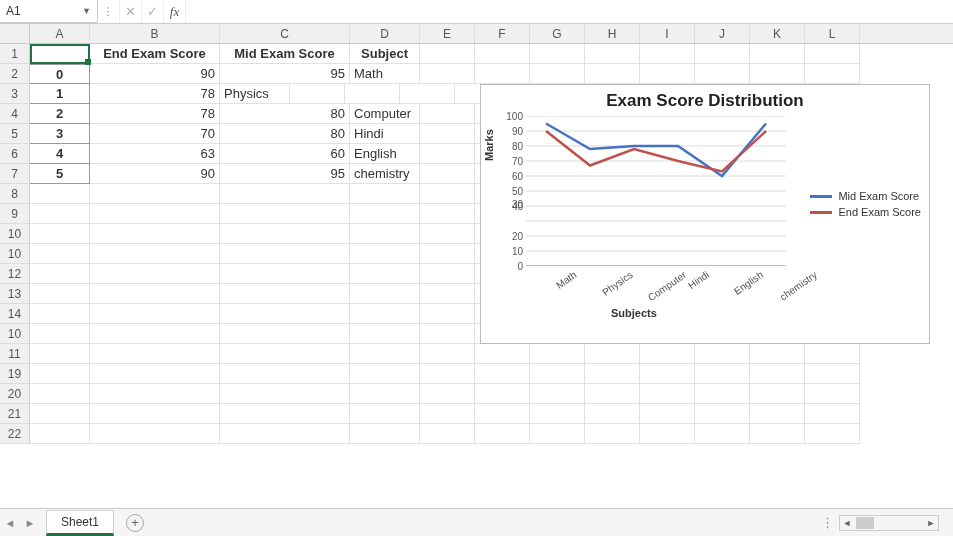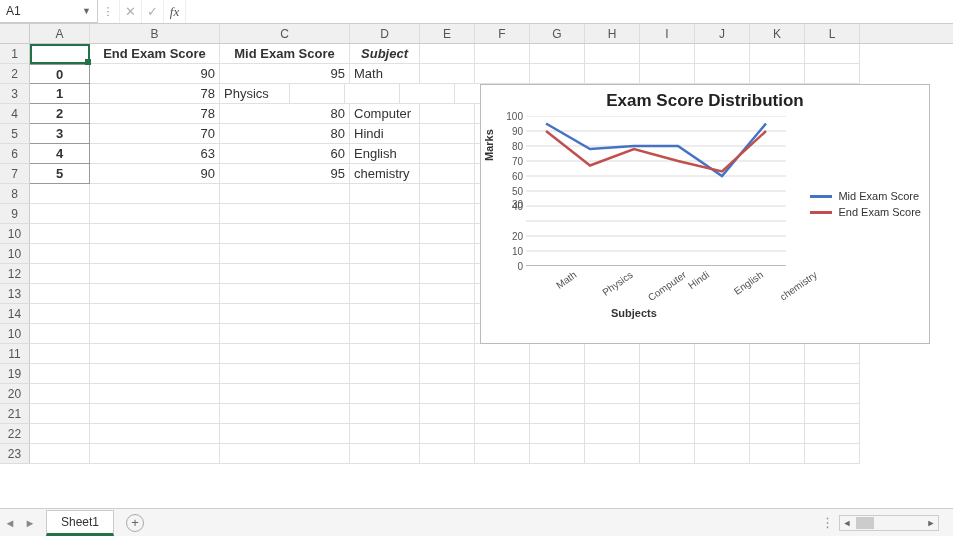--- a/index.html
+++ b/index.html
@@ -280,21 +280,21 @@
       <div class="col-h" style="width: 55px;">J</div>
       <div class="col-h" style="width: 55px;">K</div>
       <div class="col-h" style="width: 55px;">L</div>
     </div>
   <div class="rows" id="rows">
       <div class="row">
         <div class="row-h">1</div>
         <div class="cell" style="width: 60px;"></div>
         <div class="cell hdr" style="width: 130px;">End Exam Score</div>
         <div class="cell hdr" style="width: 130px;">Mid Exam Score</div>
-        <div class="cell hdr" style="width: 70px; font-style: italic;">Subject</div>
+        <div class="cell hdr" style="width: 70px;">Subject</div>
         <div class="cell" style="width: 55px;"></div>
         <div class="cell" style="width: 55px;"></div>
         <div class="cell" style="width: 55px;"></div>
         <div class="cell" style="width: 55px;"></div>
         <div class="cell" style="width: 55px;"></div>
         <div class="cell" style="width: 55px;"></div>
         <div class="cell" style="width: 55px;"></div>
         <div class="cell" style="width: 55px;"></div>
       </div>
       <div class="row">
@@ -561,35 +561,20 @@
         <div class="cell" style="width: 55px;"></div>
         <div class="cell" style="width: 55px;"></div>
         <div class="cell" style="width: 55px;"></div>
         <div class="cell" style="width: 55px;"></div>
         <div class="cell" style="width: 55px;"></div>
         <div class="cell" style="width: 55px;"></div>
         <div class="cell" style="width: 55px;"></div>
       </div>
       <div class="row">
         <div class="row-h">22</div>
-        <div class="cell" style="width: 60px;"></div>
-        <div class="cell" style="width: 130px;"></div>
-        <div class="cell" style="width: 130px;"></div>
-        <div class="cell" style="width: 70px;"></div>
-        <div class="cell" style="width: 55px;"></div>
-        <div class="cell" style="width: 55px;"></div>
-        <div class="cell" style="width: 55px;"></div>
-        <div class="cell" style="width: 55px;"></div>
-        <div class="cell" style="width: 55px;"></div>
-        <div class="cell" style="width: 55px;"></div>
-        <div class="cell" style="width: 55px;"></div>
-        <div class="cell" style="width: 55px;"></div>
-      </div>
-      <div class="row">
-        <div class="row-h">23</div>
         <div class="cell" style="width: 60px;"></div>
         <div class="cell" style="width: 130px;"></div>
         <div class="cell" style="width: 130px;"></div>
         <div class="cell" style="width: 70px;"></div>
         <div class="cell" style="width: 55px;"></div>
         <div class="cell" style="width: 55px;"></div>
         <div class="cell" style="width: 55px;"></div>
         <div class="cell" style="width: 55px;"></div>
         <div class="cell" style="width: 55px;"></div>
         <div class="cell" style="width: 55px;"></div>

